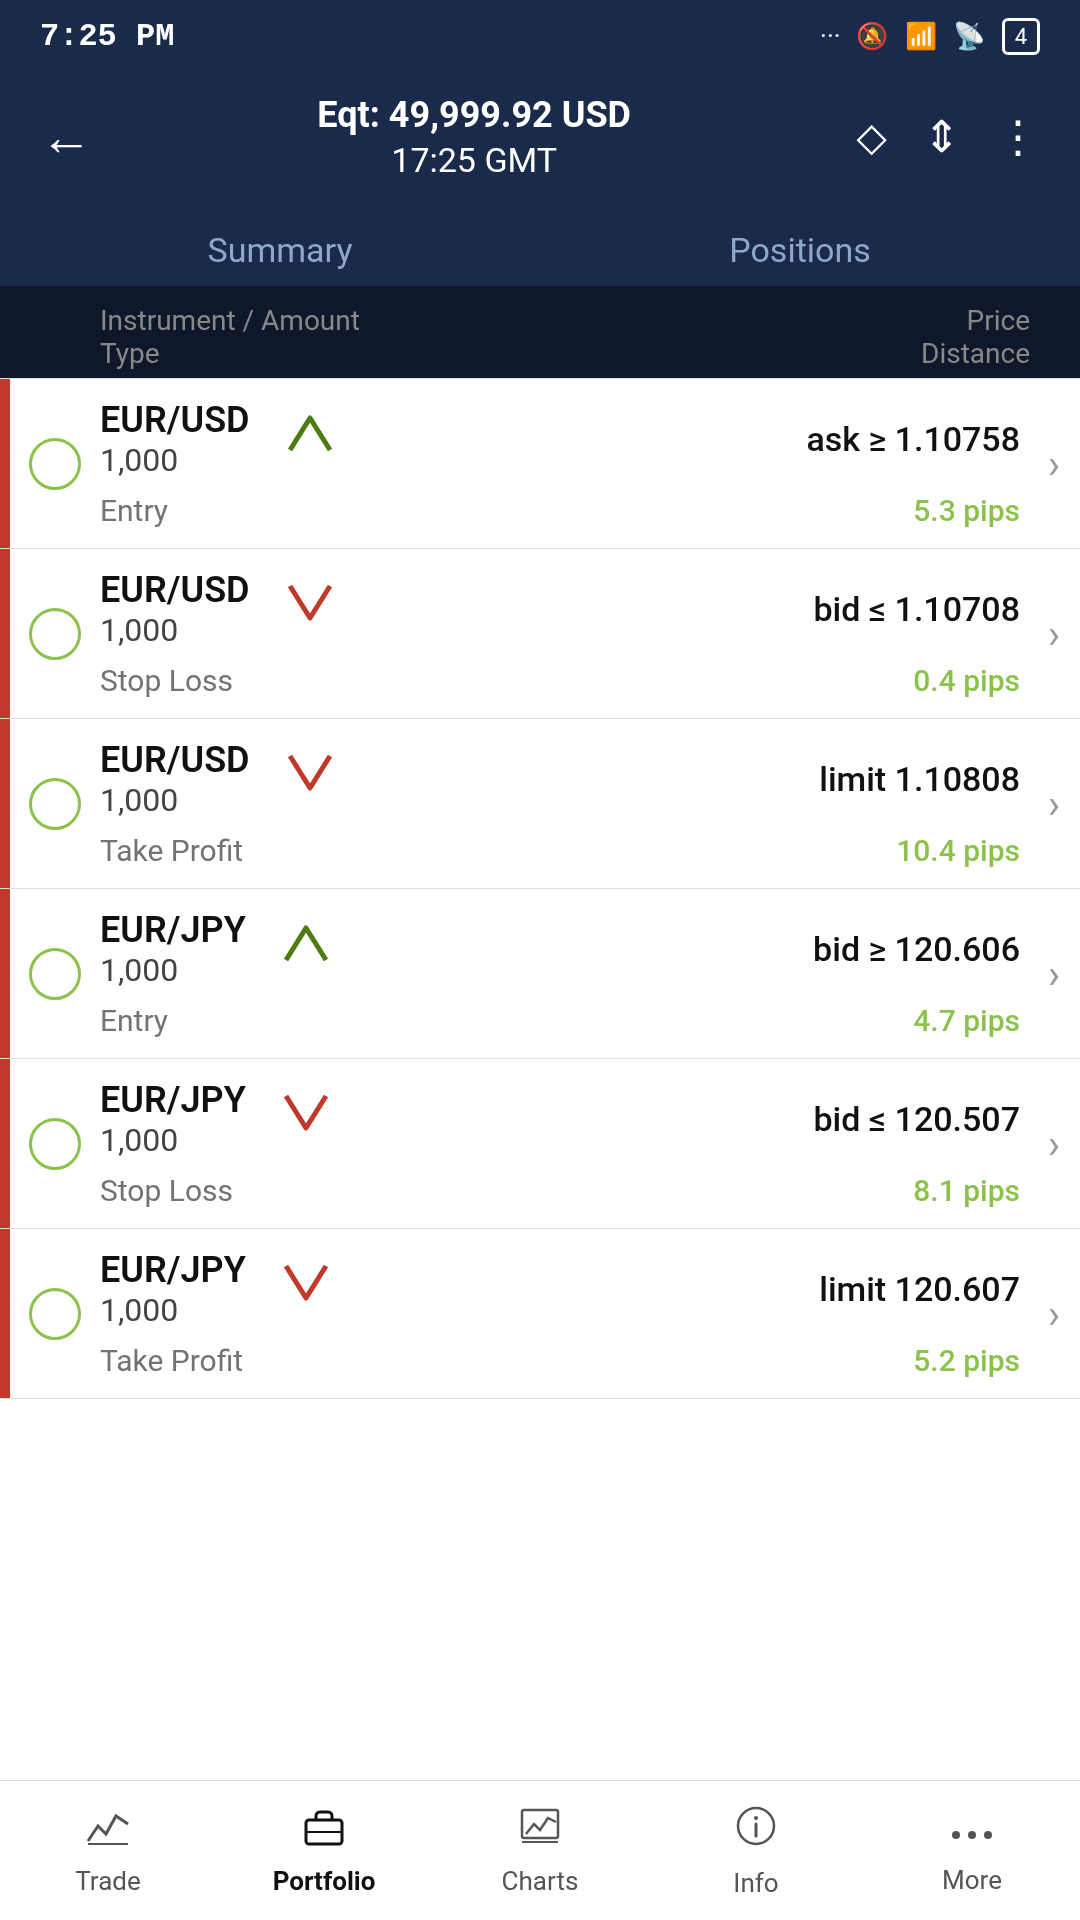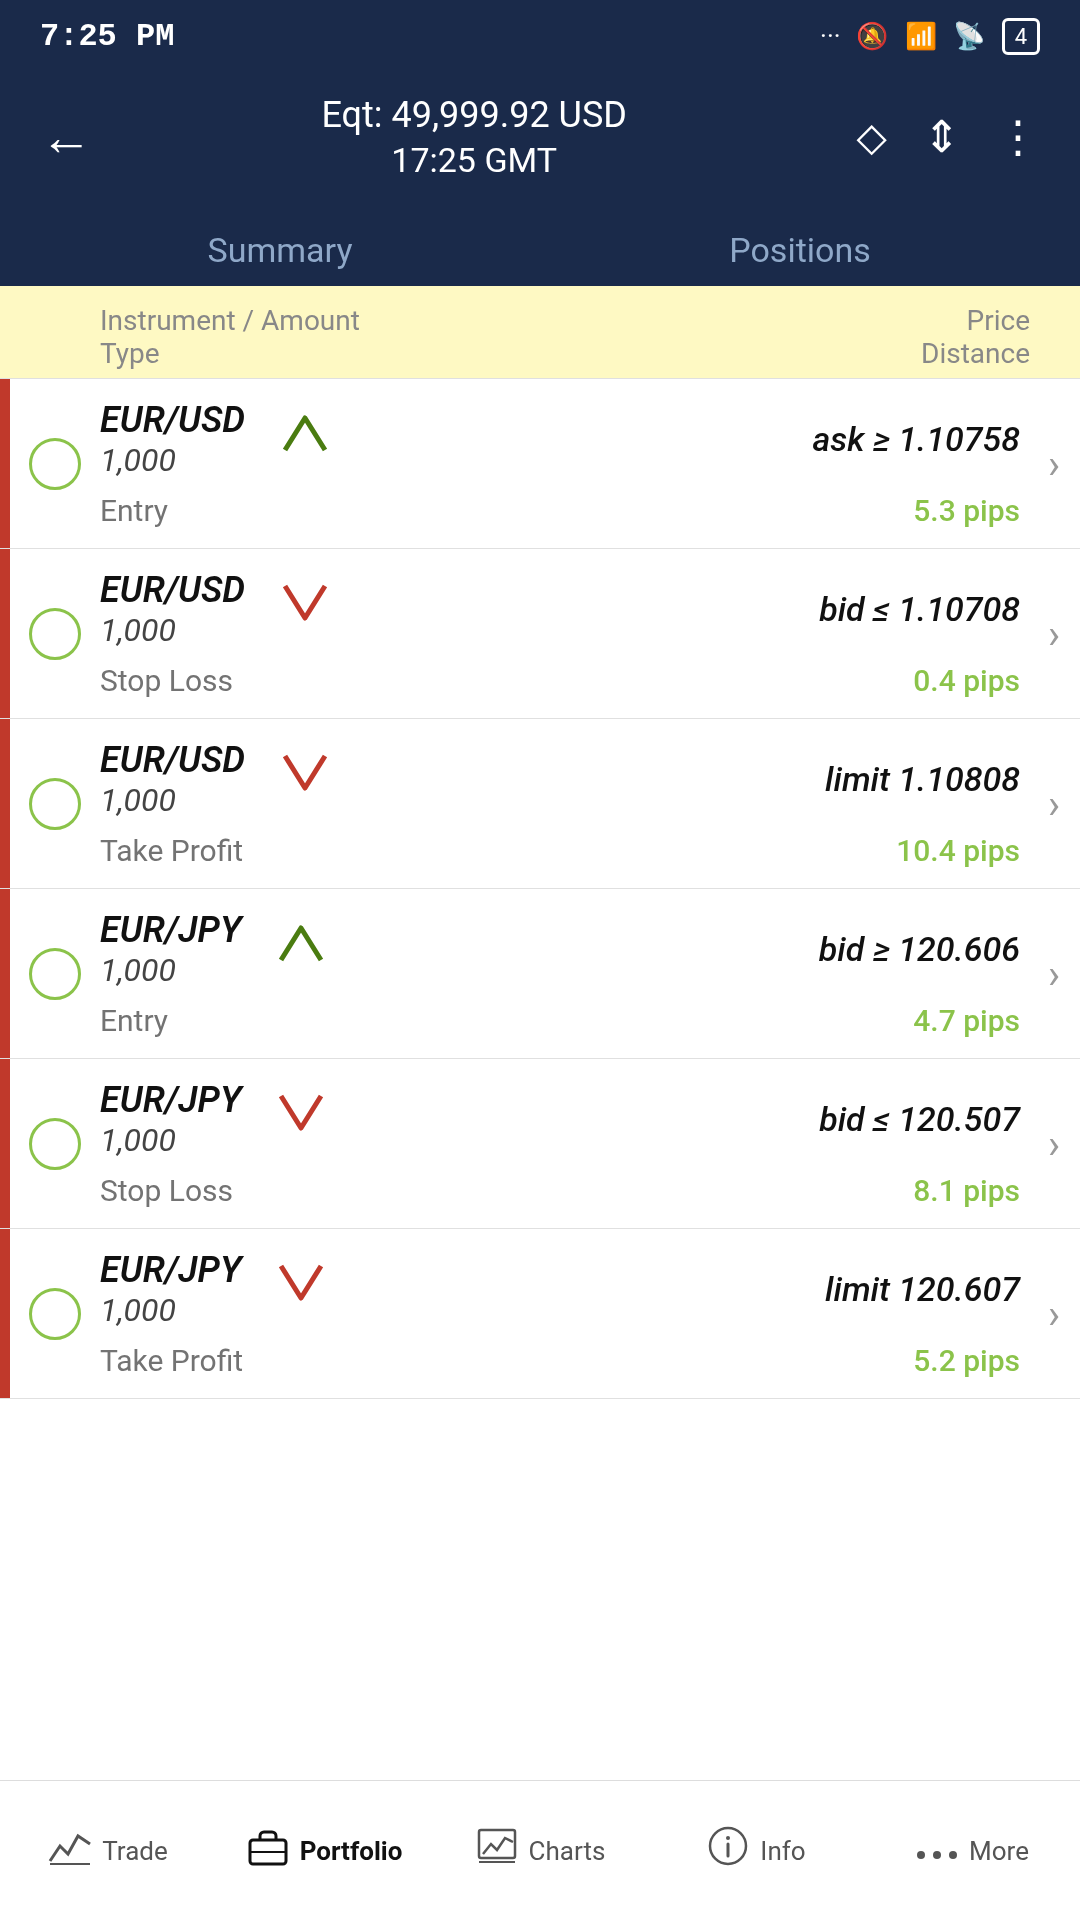--- a/index.html
+++ b/index.html
@@ -55,21 +55,21 @@
       font-size: 52px;
       cursor: pointer;
       color: #fff;
     }
     .header-info {
       flex: 1;
       text-align: center;
     }
     .header-equity {
       font-size: 36px;
-      font-weight: 400;
+      font-weight: 700;
     }
     .header-time {
       font-size: 34px;
       font-weight: 400;
       margin-top: 4px;
     }
     .header-actions {
       display: flex;
       align-items: center;
       gap: 36px;
@@ -108,21 +108,21 @@
       height: 5px;
       background: #8bc34a;
       border-radius: 3px 3px 0 0;
     }
 
     
     .table-header {
       display: flex;
       justify-content: space-between;
       padding: 18px 50px 8px 100px;
-      background: #fef9c3;
+      background: #0f172a;
       border-bottom: 1px solid #e0e0e0;
     }
     .col-left { text-align: left; }
     .col-right { text-align: right; }
     .col-header-top {
       font-size: 28px;
       color: #888;
     }
     .col-header-bottom {
       font-size: 28px;
@@ -156,21 +156,20 @@
     }
     .order-content {
       flex: 1;
       padding: 20px 10px 20px 0;
     }
     .order-main-row {
       display: flex;
       align-items: center;
       justify-content: space-between;
       padding-right: 50px;
-      font-style: italic;
     }
     .order-instrument-block {
       display: flex;
       align-items: center;
       gap: 30px;
     }
     .order-instrument {
       font-size: 36px;
       font-weight: 600;
       color: #111;
@@ -219,21 +218,21 @@
       bottom: 0;
       width: 1080px;
       background: #fff;
       border-top: 1px solid #ddd;
       display: flex;
       height: 140px;
     }
     .nav-item {
       flex: 1;
       display: flex;
-      flex-direction: row;
+      flex-direction: column;
       align-items: center;
       justify-content: center;
       gap: 10px;
       cursor: pointer;
     }
     .nav-icon {
       font-size: 42px;
       color: #555;
     }
     .nav-label {

